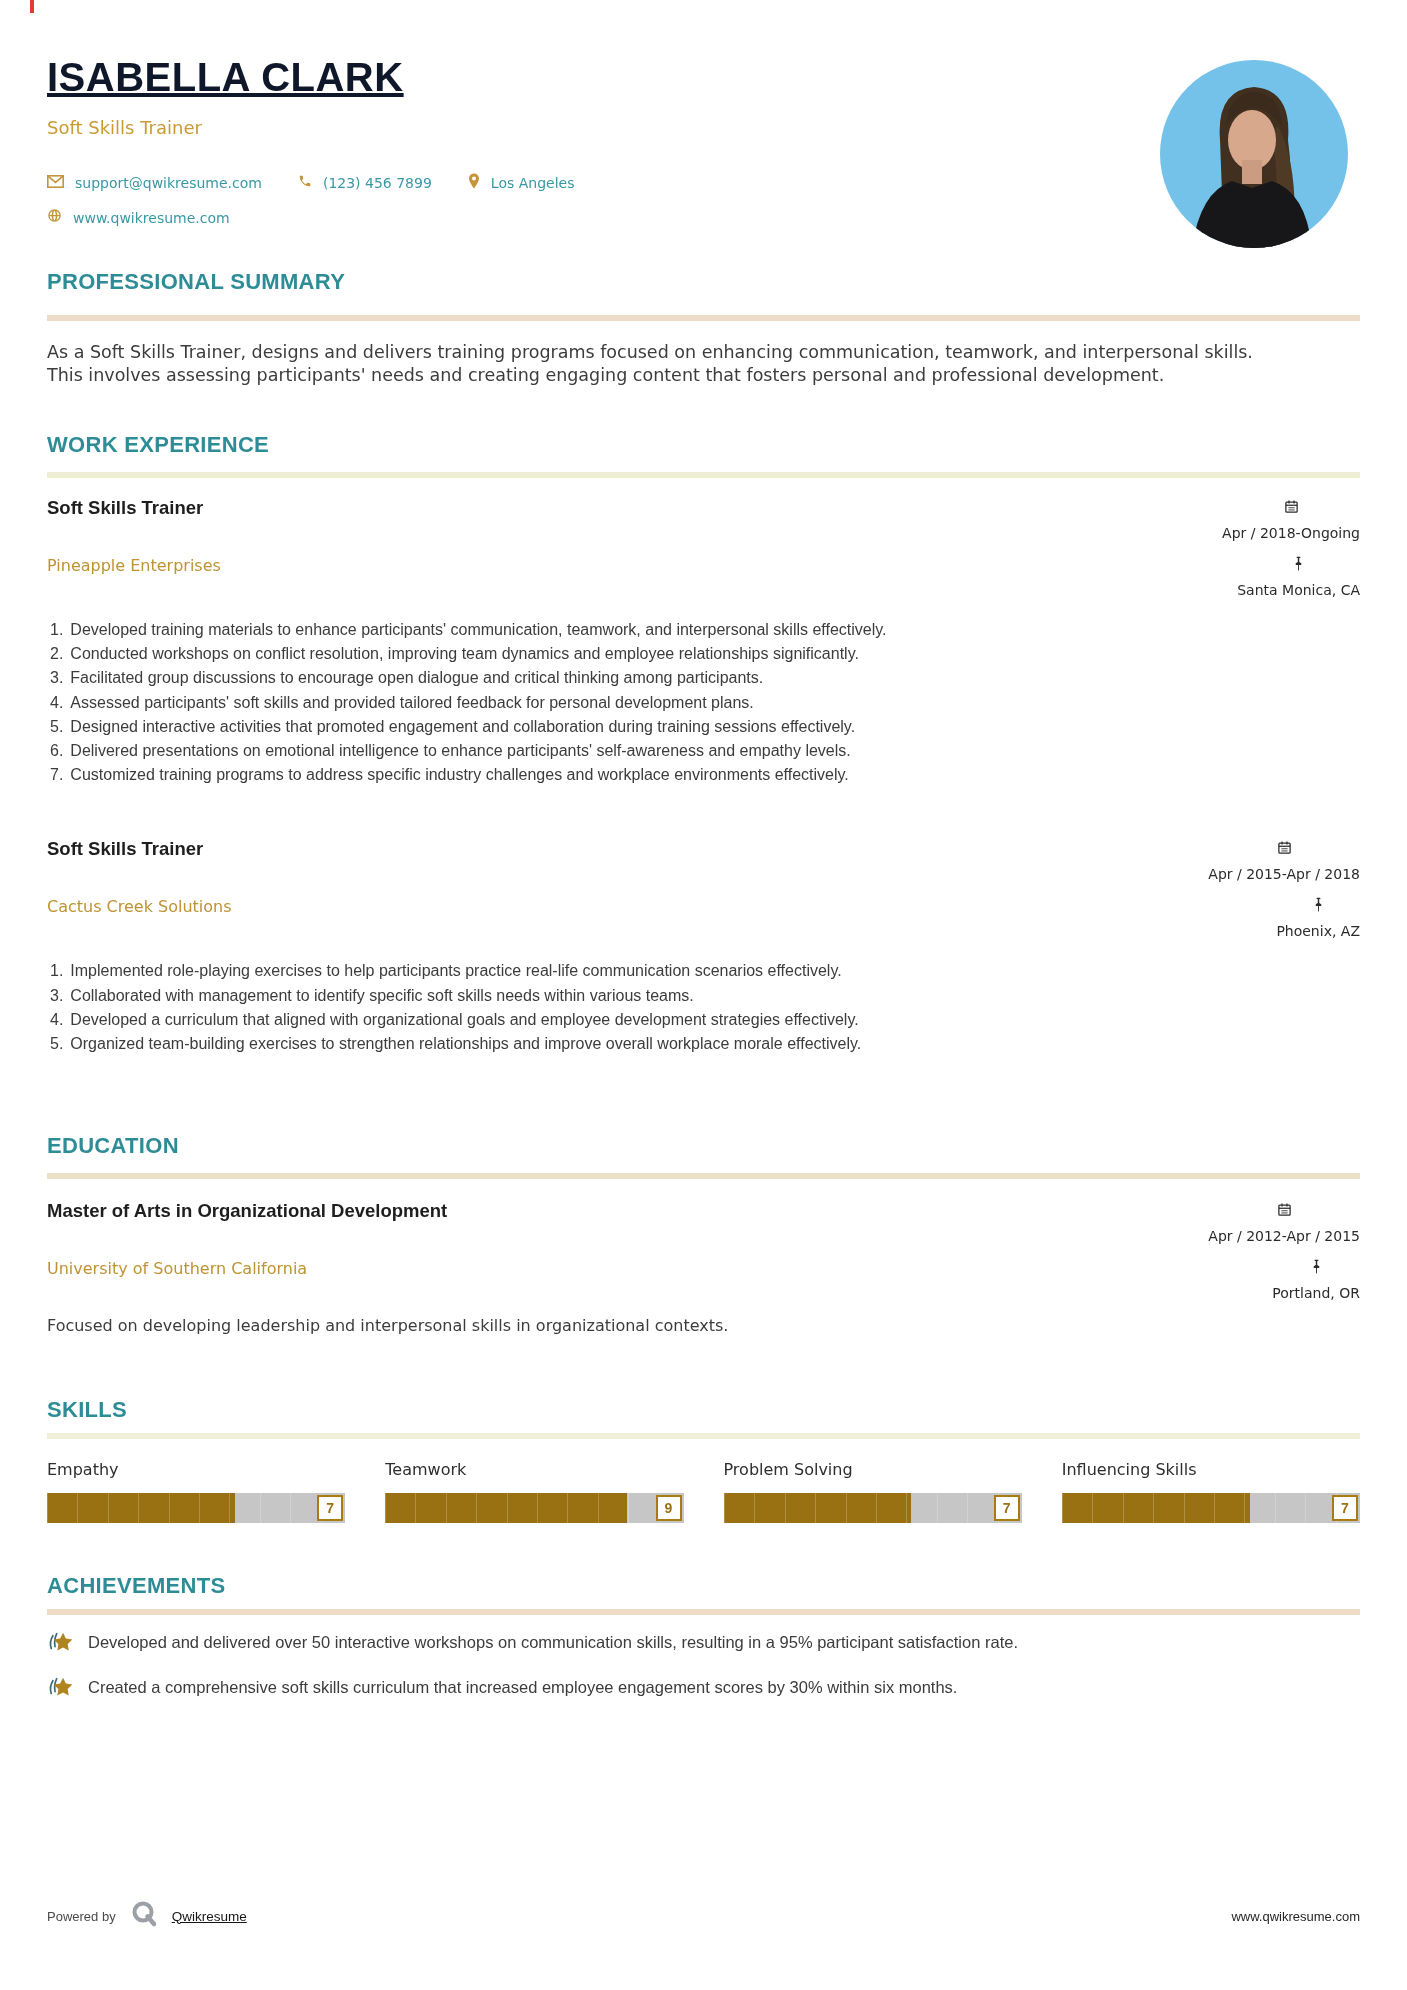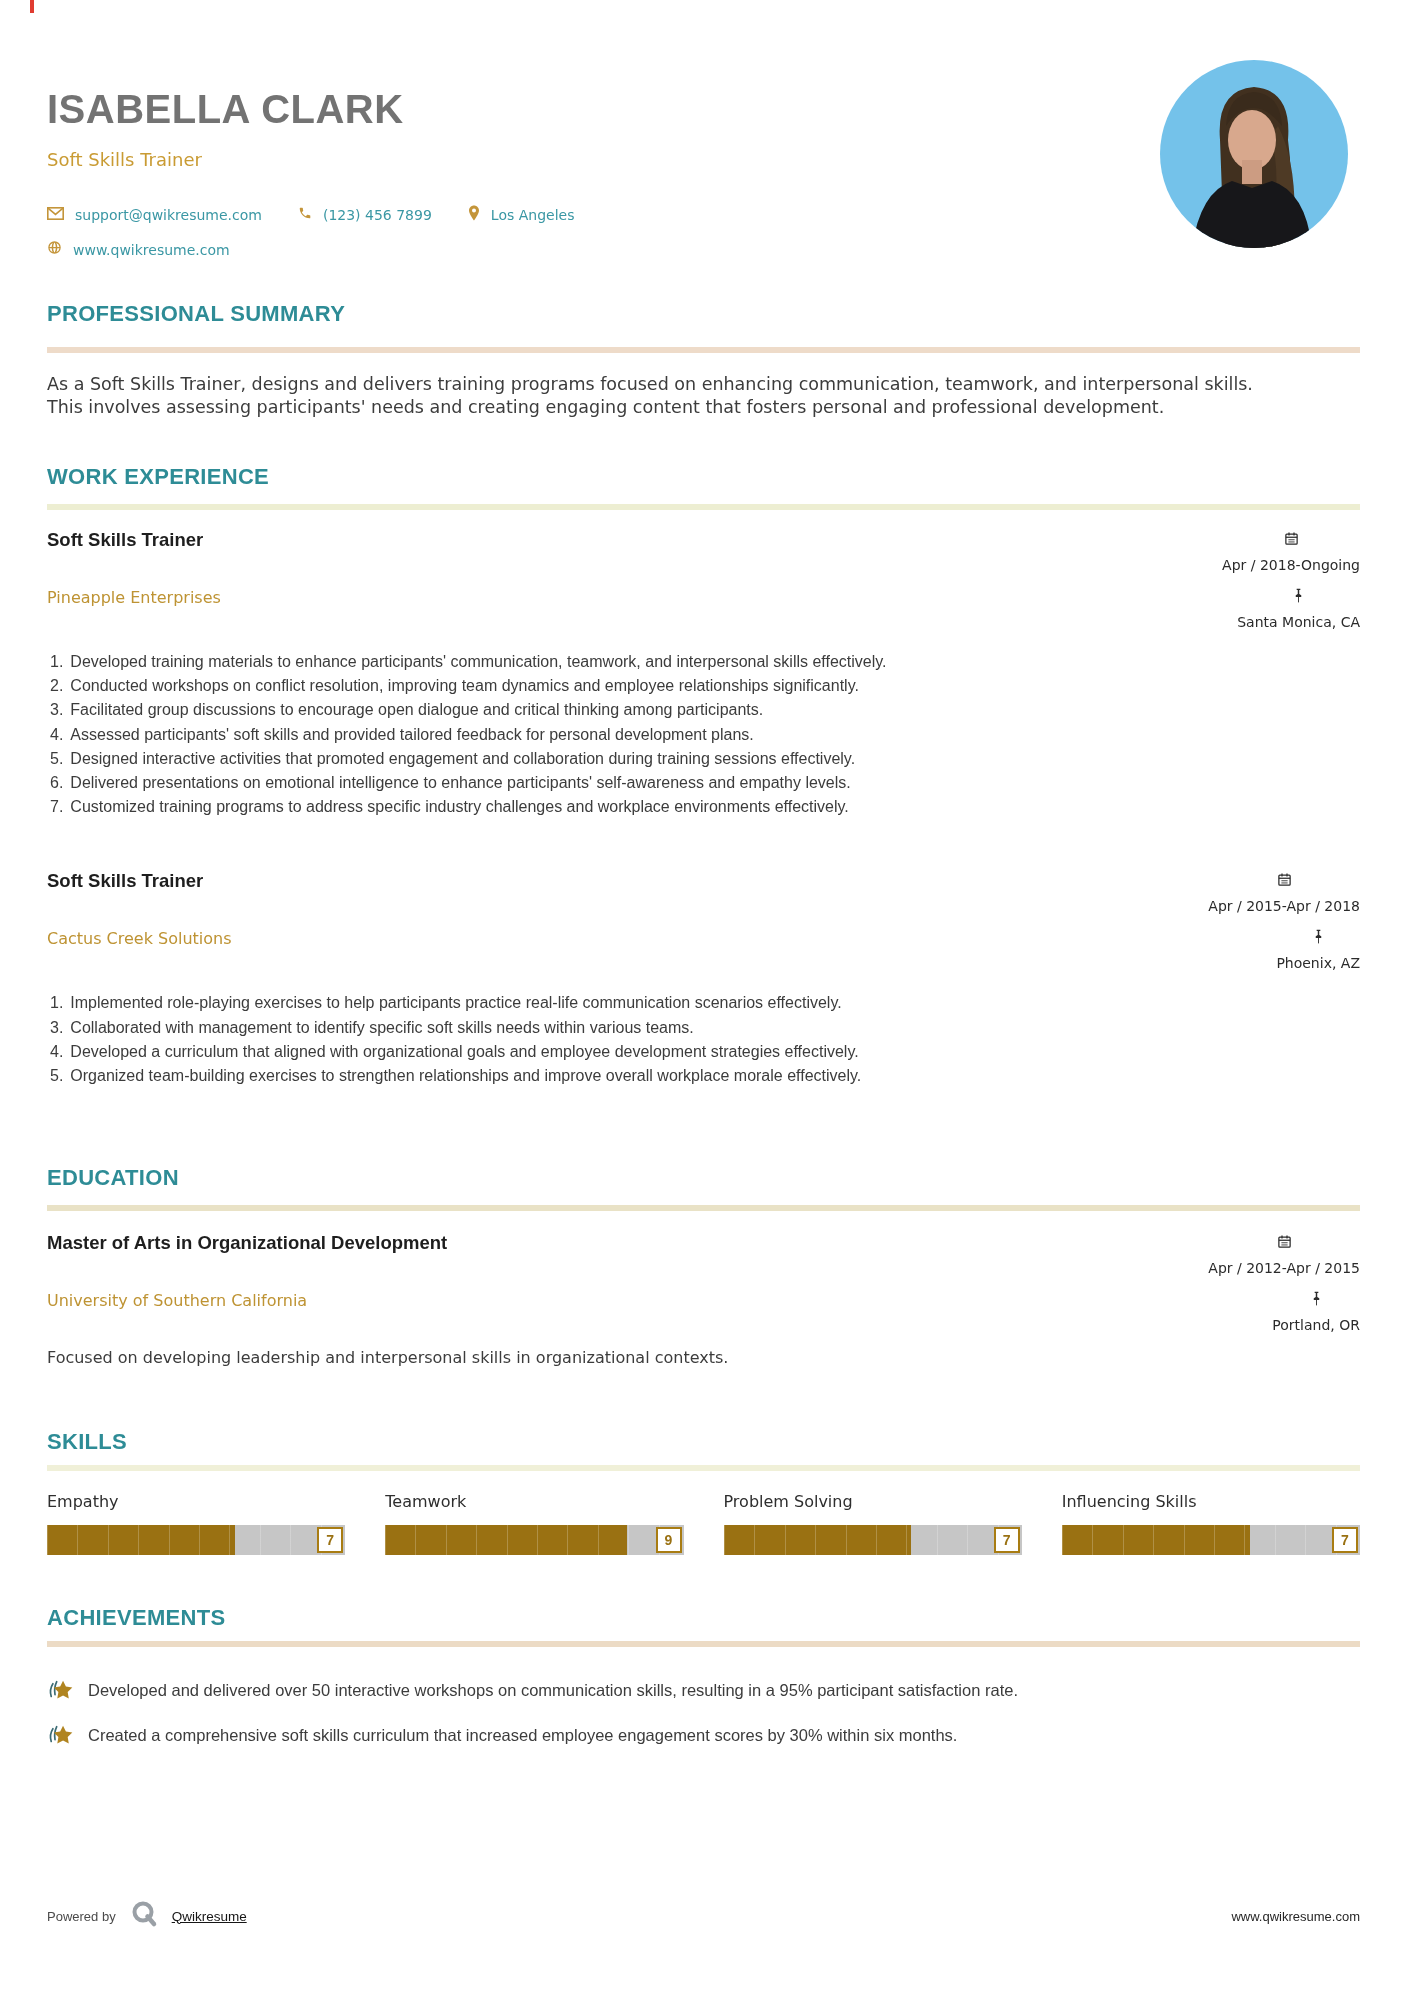--- a/index.html
+++ b/index.html
@@ -7,22 +7,22 @@
   body {
     width:1407px; height:1990px; position:relative; overflow:hidden;
     font-family:"Liberation Sans", sans-serif; color:#3C3C3C;
   }
   .page { width:1407px; height:1990px; position:relative; padding:0 47px; }
 
   .red-mark { position:absolute; left:30px; top:0; width:4px; height:13px; background:#E03C31; }
 
   
   .name {
-    padding-top:86px; font-size:40px; line-height:47px; font-weight:bold;
-    letter-spacing:.5px; color:#737373;
+    padding-top:54px; font-size:40px; line-height:47px; font-weight:bold;
+    letter-spacing:.5px; color:#0f172a;text-decoration:underline;
   }
   .subtitle {
     margin-top:16px; font-family:"DejaVu Sans", sans-serif;
     font-size:18px; line-height:22px; font-weight:500; color:#C99B33;
   }
   .contact-row { margin-top:34px; display:flex; align-items:center; gap:36px; }
   .contact-row.second { margin-top:15px; }
   .contact-item { display:flex; align-items:center; gap:11px; }
   .contact-item .txt {
     font-family:"DejaVu Sans", sans-serif; font-size:14px; color:#3A97A4;
@@ -71,21 +71,21 @@
     background:repeating-linear-gradient(90deg, rgba(255,255,255,.22) 0 1px, transparent 1px 30.4px);
   }
   .bar-fill { position:absolute; left:0; top:0; bottom:0; background:#9A7112; }
   .bar-badge {
     position:absolute; right:2px; top:2px; width:26px; height:26px; background:#fff;
     border:2px solid #A87C12; color:#9A7112; font-weight:bold; font-size:14px;
     display:flex; align-items:center; justify-content:center; z-index:2;
   }
 
   .achievements-section { margin-top:48px; }
-  .ach-list { margin-top:28px; }
+  .ach-list { margin-top:12px; }
   .ach-item { display:flex; align-items:flex-start; gap:14px; }
   .ach-item + .ach-item { margin-top:12px; }
   .ach-item .star { flex:0 0 auto; margin-top:2px; }
   .ach-text { font-size:16.5px; line-height:30px; color:#3C3C3C; max-width:1230px; }
 
   
   .footer {
     position:absolute; left:47px; right:47px; bottom:58px;
     display:flex; justify-content:space-between; align-items:center;
   }

